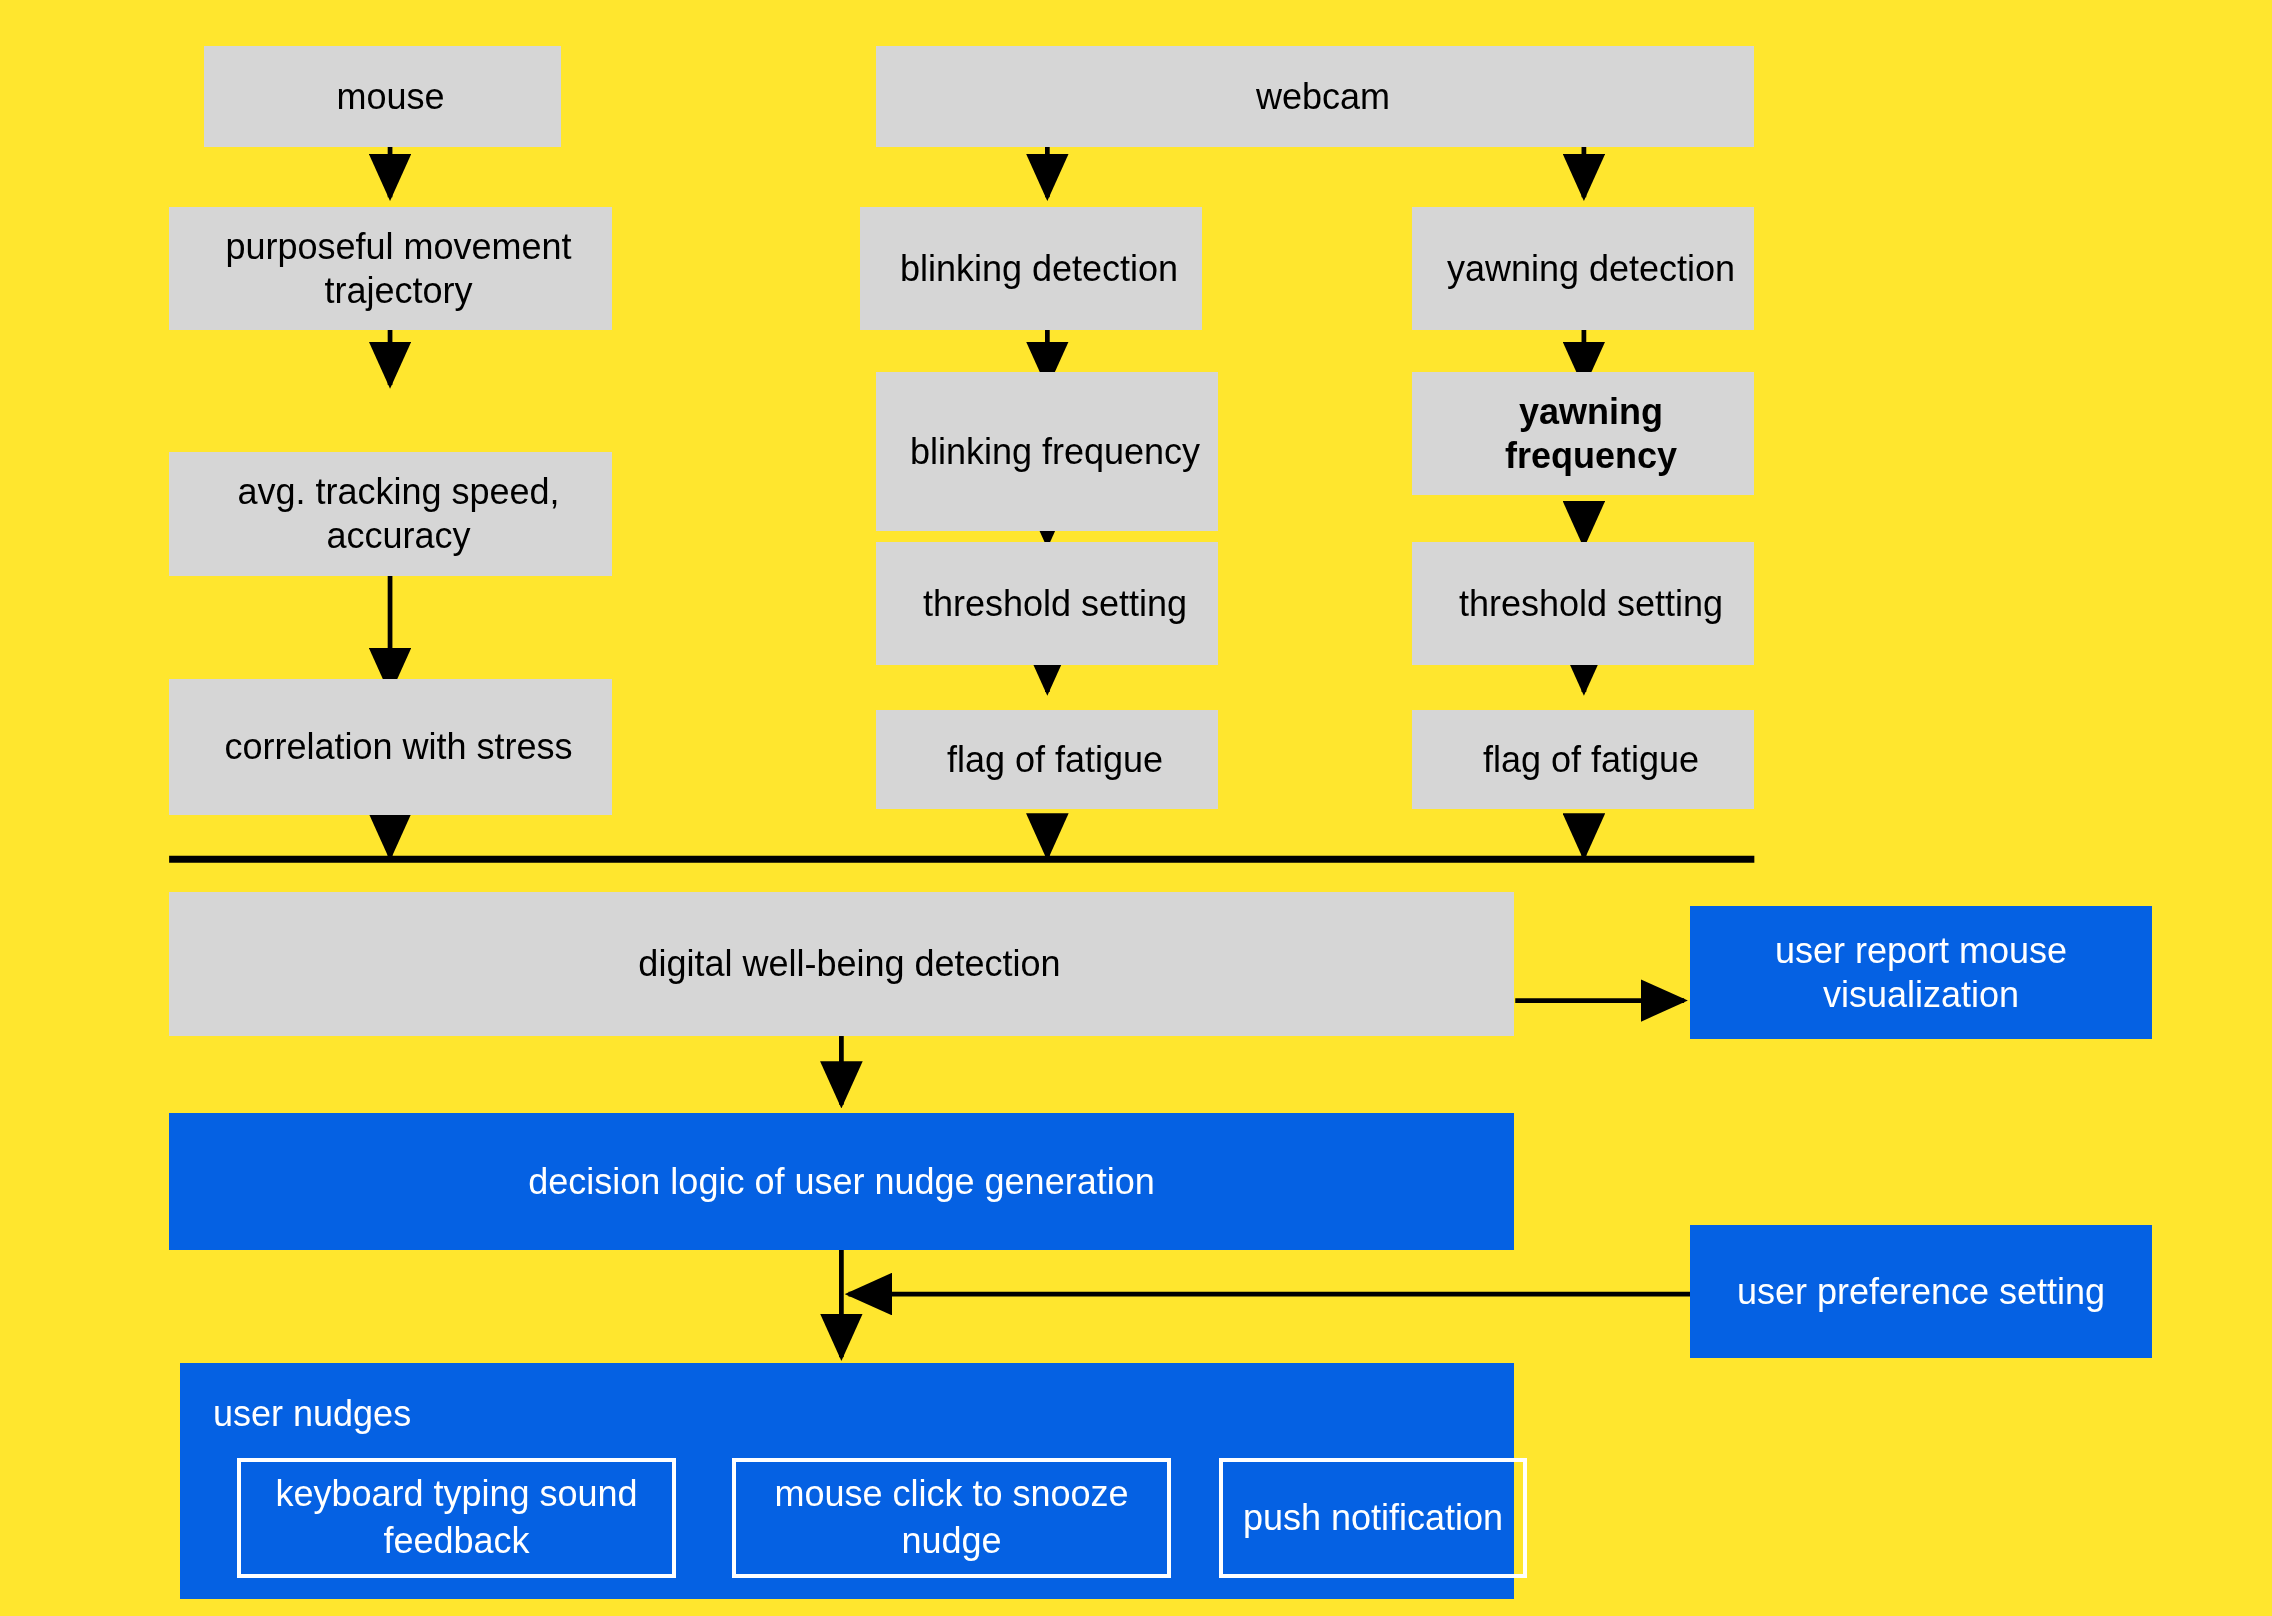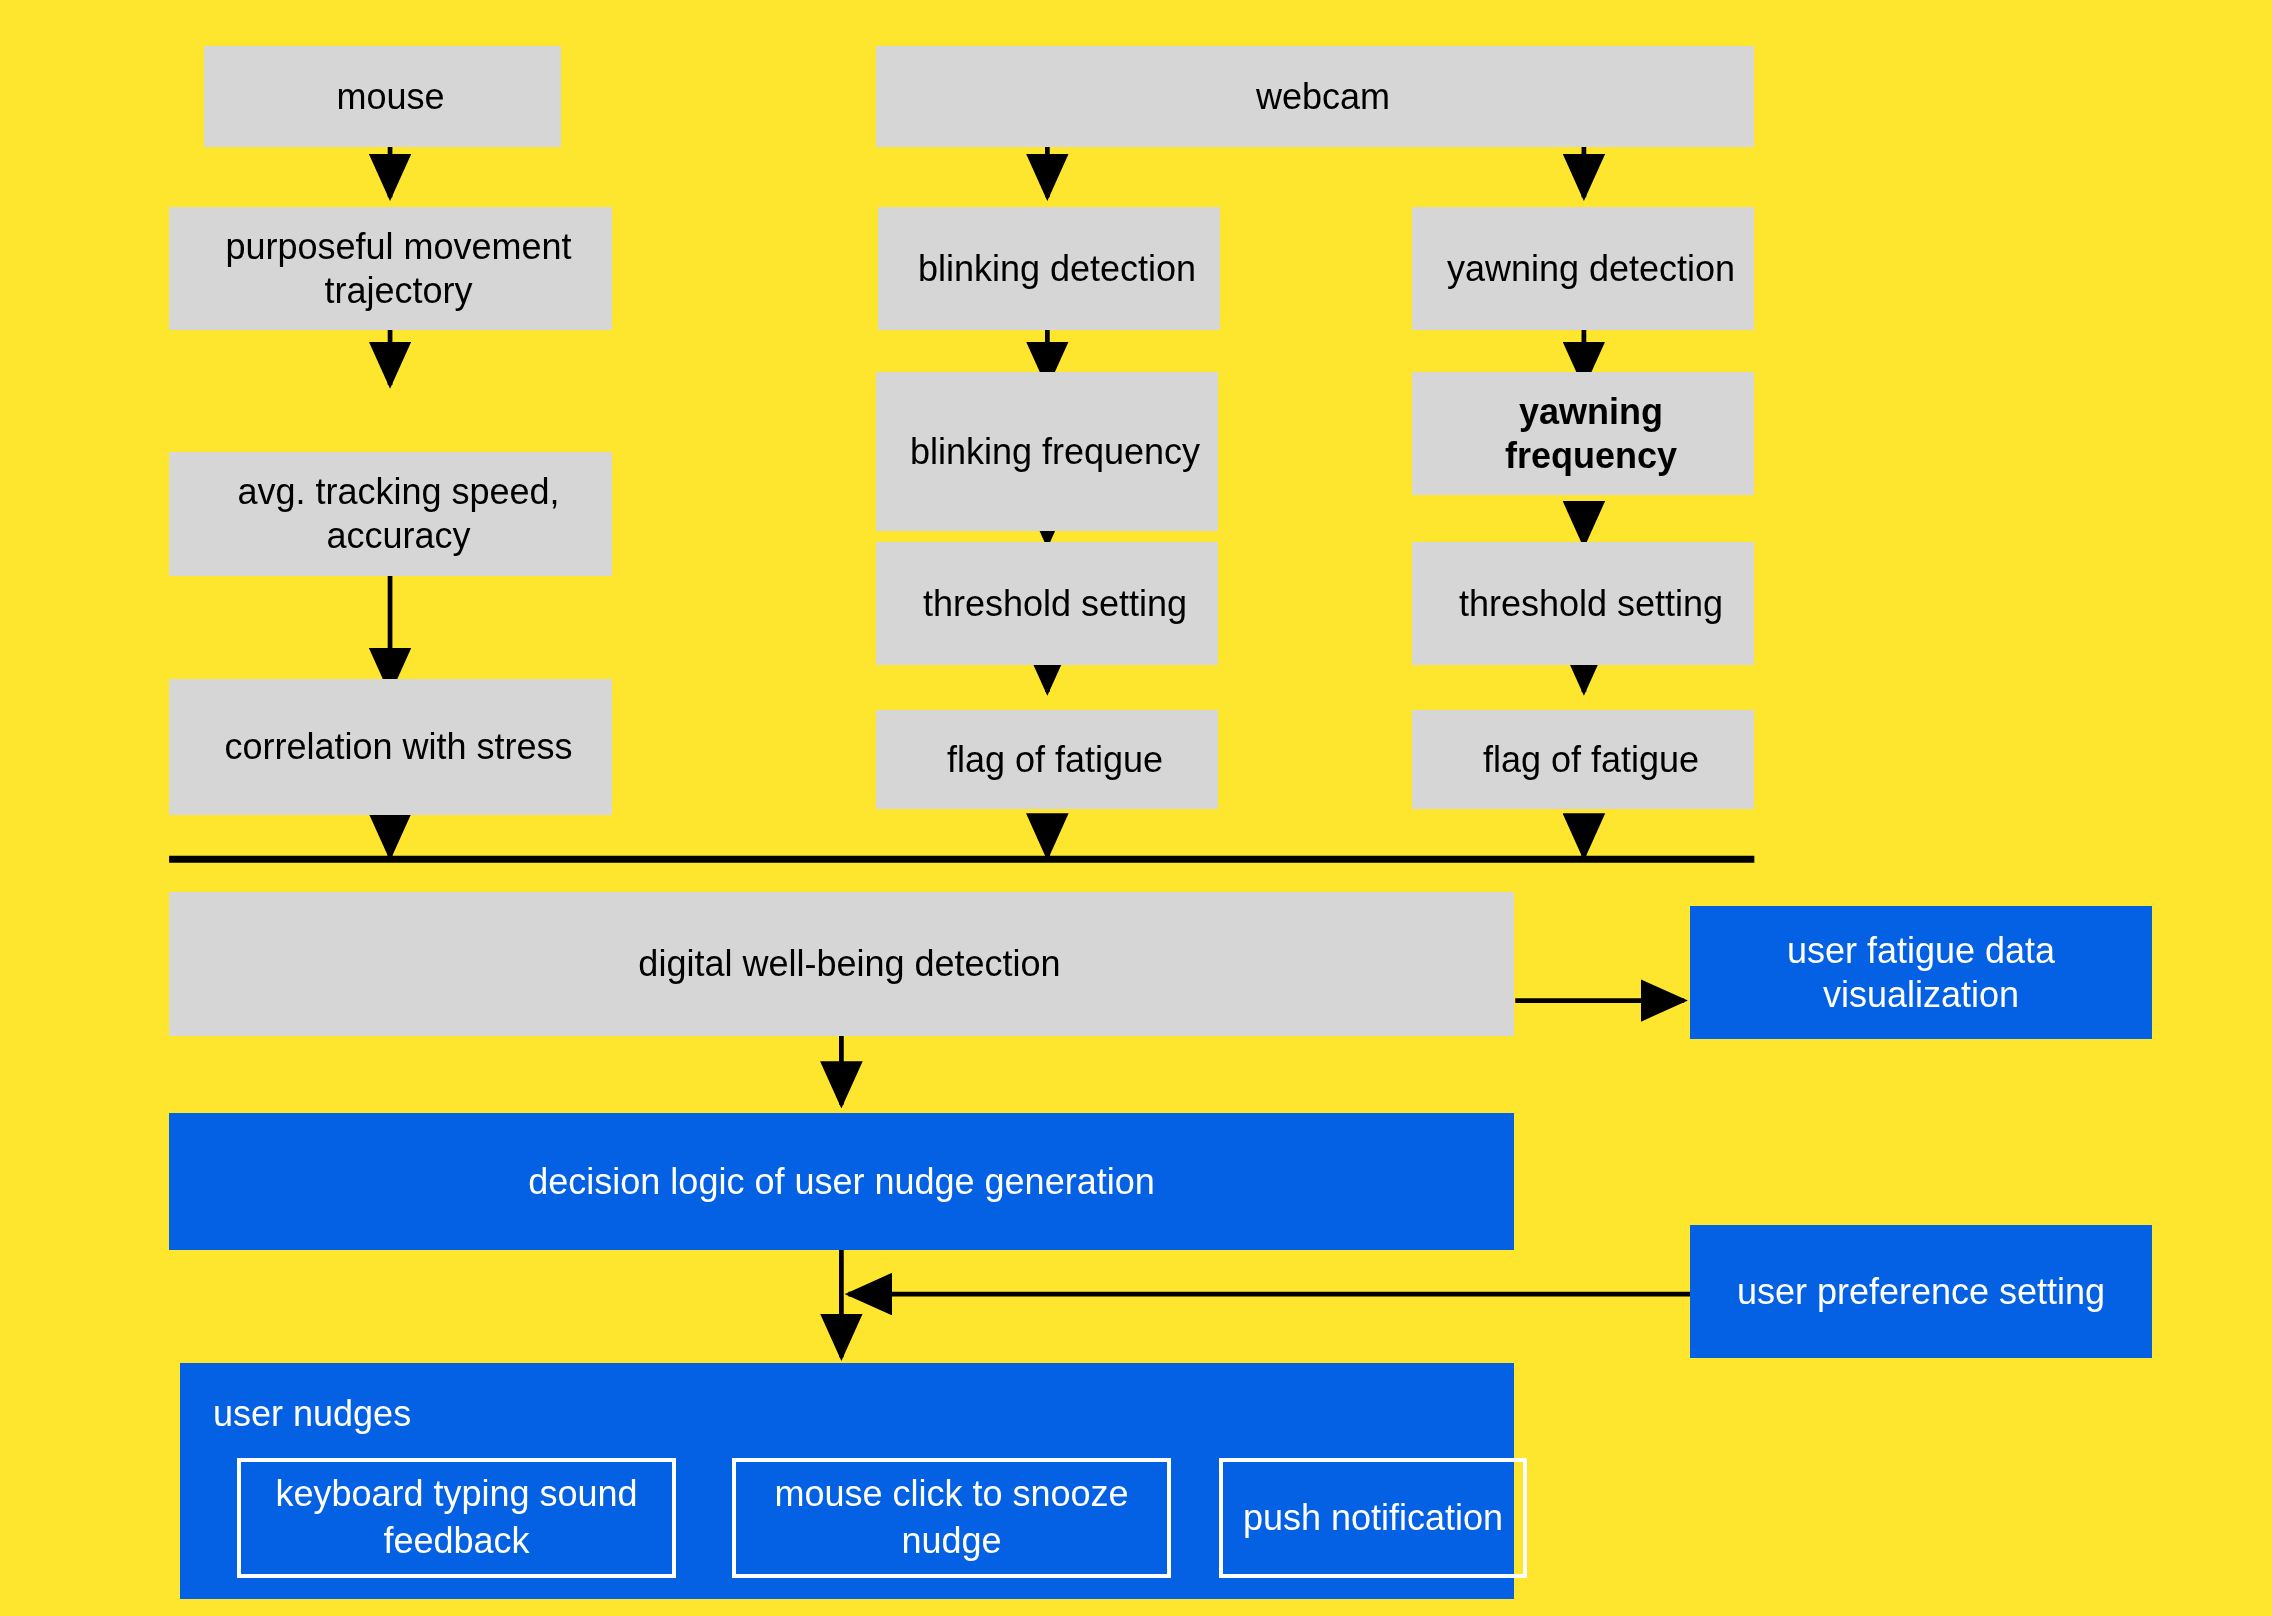--- a/index.html
+++ b/index.html
@@ -107,21 +107,21 @@
   </div>
 
   <div class="node gray" style="left:169px;top:452px;width:443px;height:124px;">
     <span>avg. tracking speed, accuracy</span>
   </div>
 
   <div class="node gray" style="left:169px;top:679px;width:443px;height:136px;">
     <span>correlation with stress</span>
   </div>
 
-  <div class="node gray" style="left:878px;top:207px;width:342px;height:123px;">
+  <div class="node gray" style="left:860px;top:207px;width:342px;height:123px;">
     <span>blinking detection</span>
   </div>
   <div class="node gray" style="left:876px;top:372px;width:342px;height:159px;">
     <span>blinking frequency</span>
   </div>
   <div class="node gray" style="left:876px;top:542px;width:342px;height:123px;">
     <span>threshold setting</span>
   </div>
   <div class="node gray" style="left:876px;top:710px;width:342px;height:99px;">
     <span>flag of fatigue</span>
@@ -138,21 +138,21 @@
   </div>
   <div class="node gray" style="left:1412px;top:710px;width:342px;height:99px;">
     <span>flag of fatigue</span>
   </div>
 
   <div class="node gray" style="left:169px;top:892px;width:1345px;height:144px;">
     <span>digital well-being detection</span>
   </div>
 
   <div class="node blue" style="left:1690px;top:906px;width:462px;height:133px;">
-    <span>user fatigue data visualization</span>
+    <span>user report mouse visualization</span>
   </div>
 
   <div class="node blue" style="left:169px;top:1113px;width:1345px;height:137px;">
     <span>decision logic of user nudge generation</span>
   </div>
 
   <div class="node blue" style="left:1690px;top:1225px;width:462px;height:133px;">
     <span>user preference setting</span>
   </div>
 

